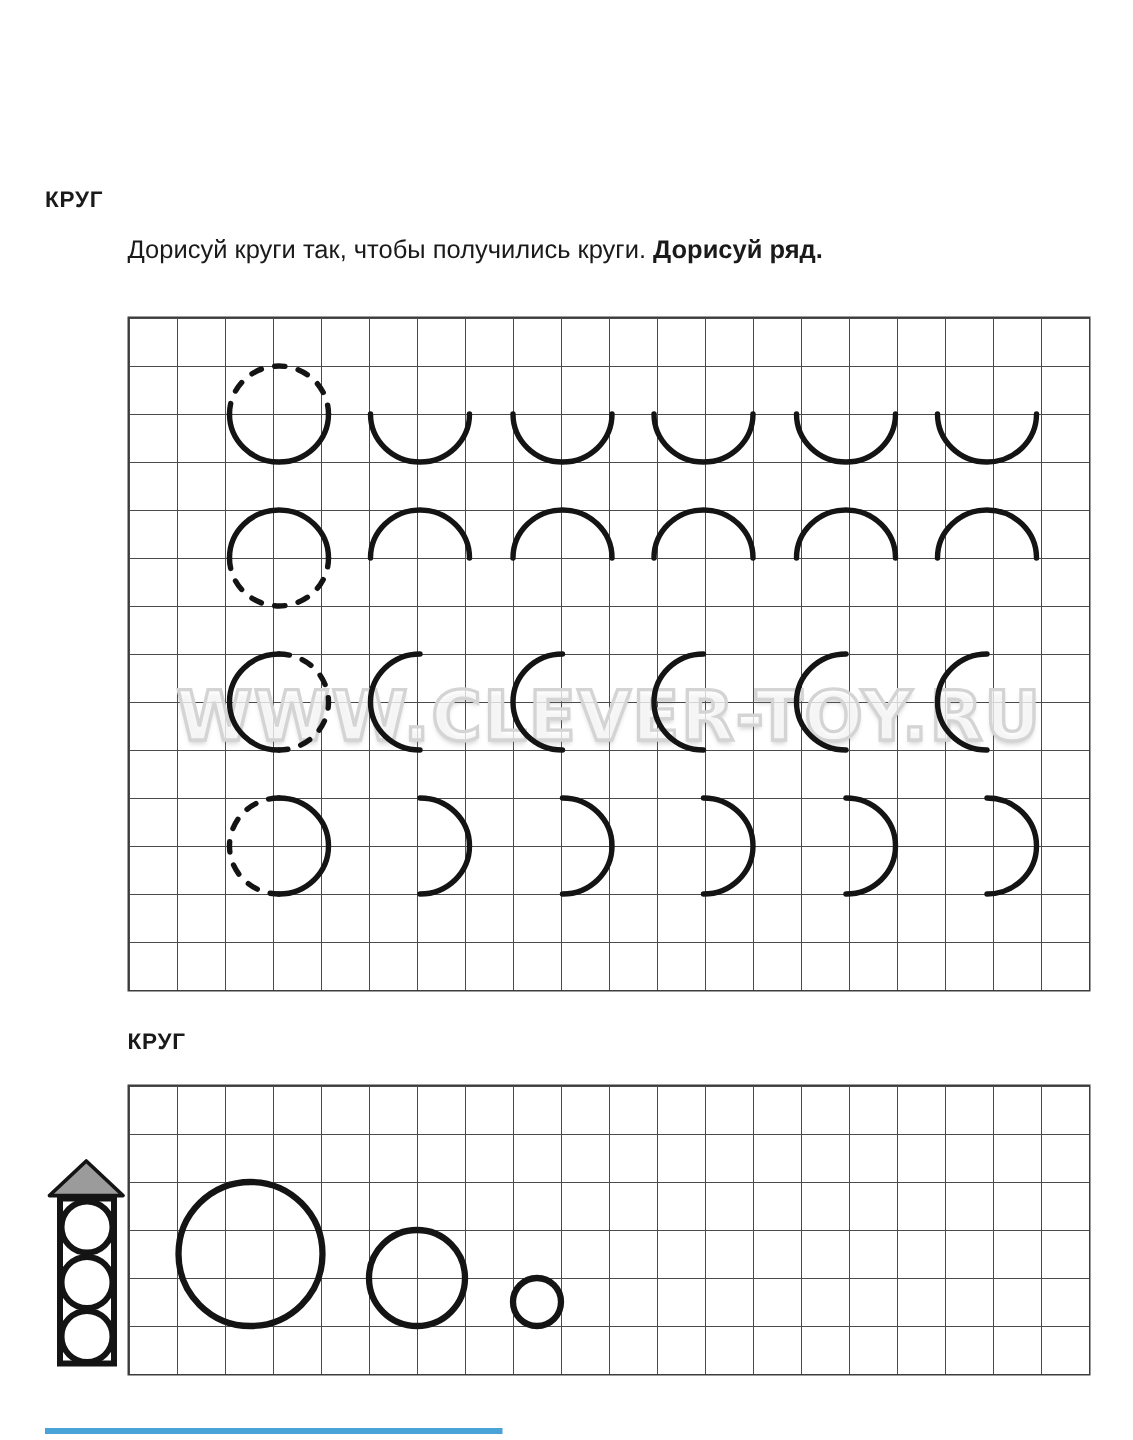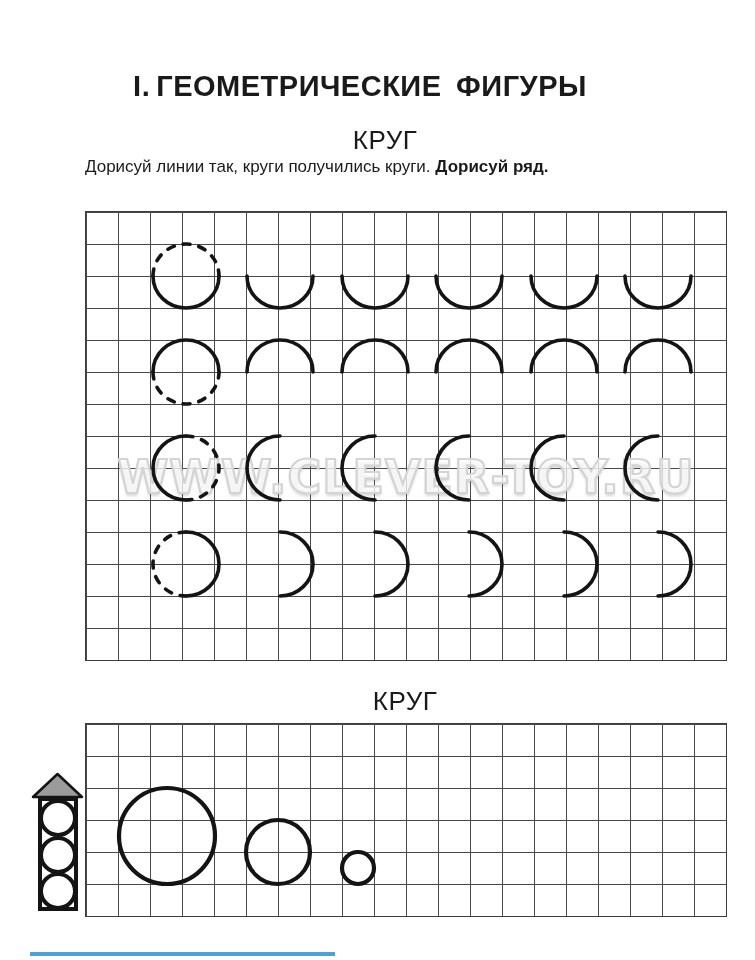--- a/index.html
+++ b/index.html
@@ -6,21 +6,21 @@
   .page{
     position:relative;width:755px;height:960px;background:#ffffff;
     font-family:"Liberation Sans",sans-serif;color:#1a1a1a;overflow:hidden;
   }
   .title-row{
     position:absolute;top:70px;left:0;width:720px;text-align:center;
     font-weight:bold;font-size:29px;letter-spacing:.5px;word-spacing:6px;white-space:nowrap;
   }
   .title-row .num{margin-right:6px;}
   .section-heading{
-    position:absolute;font-weight:normal;font-size:26px;letter-spacing:.5px;text-align:center;
+    position:absolute;font-weight:bold;font-size:15px;letter-spacing:.5px;text-align:left;
   }
   .heading-1{top:125px;left:30px;width:710px;}
   .heading-2{top:686px;left:85px;width:640px;}
   .instruction{
     position:absolute;top:157px;left:85px;margin:0;font-size:17px;white-space:nowrap;
   }
   .instruction b{font-weight:bold;}
   .grid{
     position:absolute;box-sizing:content-box;background-color:#fff;
     background-image:
@@ -41,27 +41,24 @@
     text-shadow:0 3px 3px rgba(110,110,110,0.28);
   }
   .tower{position:absolute;left:28px;top:770px;width:60px;height:148px;z-index:4;}
   .footer-line{position:absolute;left:30px;top:952px;height:4px;z-index:4;}
 </style>
 </head>
 <body>
 
 <div class="page">
 
-  <div class="title-row">
-    <span class="num">I.</span><span>ГЕОМЕТРИЧЕСКИЕ ФИГУРЫ</span>
-  </div>
 
   <div class="section-heading heading-1">КРУГ</div>
 
-  <p class="instruction"><span>Дорисуй линии так, круги получились круги. </span><b>Дорисуй ряд.</b></p>
+  <p class="instruction"><span>Дорисуй круги так, чтобы получились круги. </span><b>Дорисуй ряд.</b></p>
 
   <div class="grid grid1">
     <div class="watermark">WWW.CLEVER-TOY.RU</div>
     <svg id="grid1-svg" class="overlay" viewBox="0 0 640 448">
         <path fill="none" stroke="#141414" stroke-width="3.6" stroke-linecap="round" d="M 67 64 A 33 32 0 0 0 133 64"></path>
         <path fill="none" stroke="#141414" stroke-width="3.6" stroke-linecap="round" d="M 67 64 A 33 32 0 0 1 133 64" stroke-dasharray="7 9"></path>
         <path fill="none" stroke="#141414" stroke-width="3.6" stroke-linecap="round" d="M 161 64 A 33 32 0 0 0 227 64"></path>
         <path fill="none" stroke="#141414" stroke-width="3.6" stroke-linecap="round" d="M 256 64 A 33 32 0 0 0 322 64"></path>
         <path fill="none" stroke="#141414" stroke-width="3.6" stroke-linecap="round" d="M 350 64 A 33 32 0 0 0 416 64"></path>
         <path fill="none" stroke="#141414" stroke-width="3.6" stroke-linecap="round" d="M 445 64 A 33 32 0 0 0 511 64"></path>

